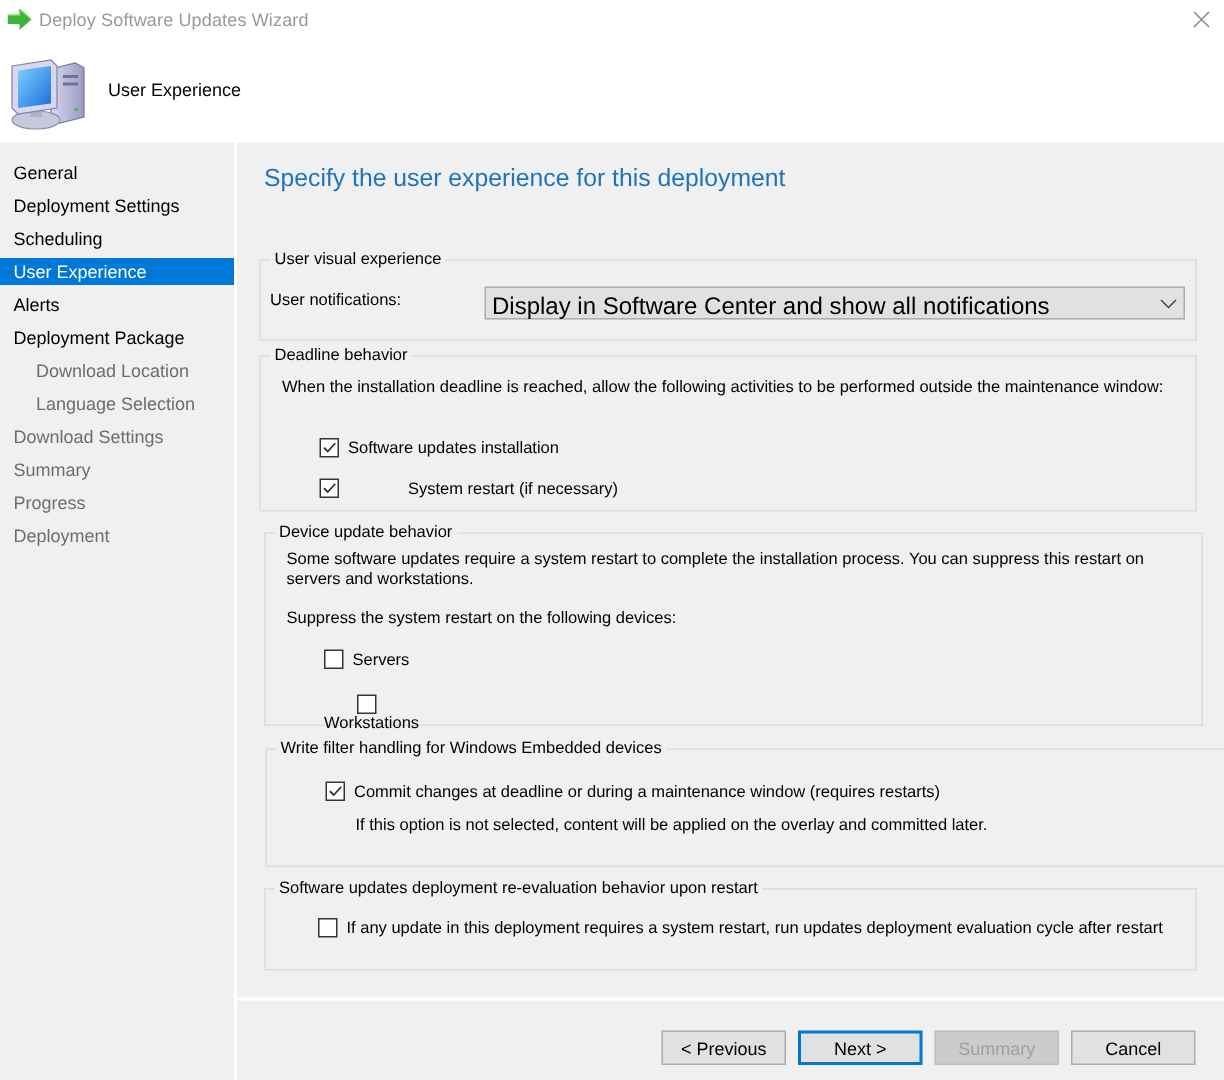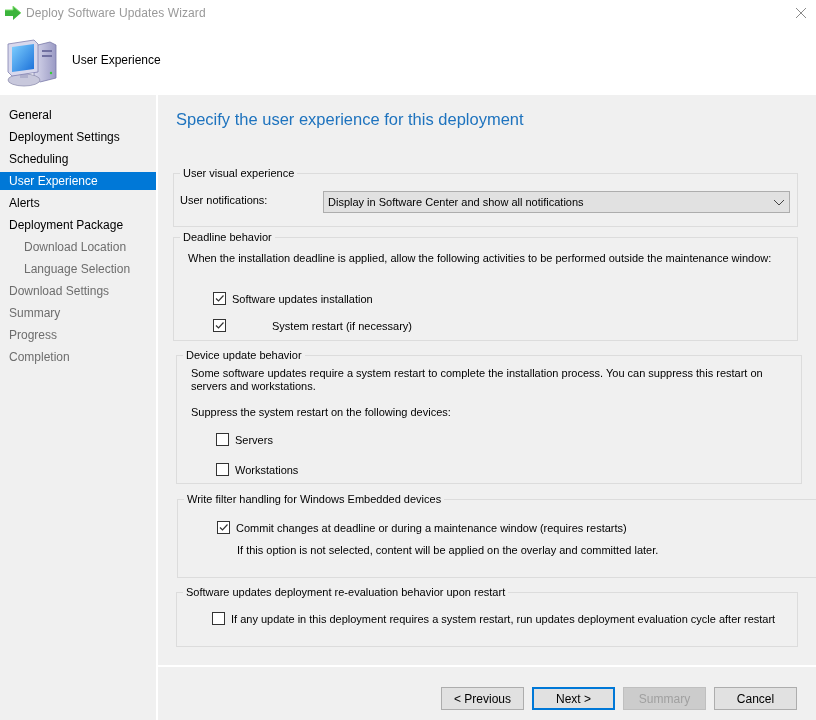--- a/index.html
+++ b/index.html
@@ -27,21 +27,21 @@
   .group { position: absolute; border: 1px solid #dcdcdc; }
   .group .legend { position: absolute; top: -8px; left: 6px; background: #f0f0f0; padding: 0 3px; font-size: 11px; line-height: 14px; color: #000; white-space: nowrap; }
   .txt { position: absolute; font-size: 11px; line-height: 13px; color: #000; white-space: nowrap; }
   .txt.wrap { white-space: normal; }
 
   .cb { position: absolute; display: flex; align-items: center; cursor: pointer; }
   .cb .box { width: 13px; height: 13px; border: 1px solid #333; background: #fff; display: flex; align-items: center; justify-content: center; margin-right: 6px; }
   .cb .lbl { font-size: 11px; color: #000; white-space: nowrap; }
 
   .combo { position: absolute; height: 22px; background: #e1e1e1; border: 1px solid #adadad; cursor: pointer; }
-  .combo .val { position: absolute; left: 4px; top: 4px; font-size: 11px; color: #000; white-space: nowrap; }
+  .combo .val { position: absolute; left: 4px; top: 4px; font-size: 16px; color: #000; white-space: nowrap; }
   .combo .arrow { position: absolute; right: 4px; top: 5px; width: 12px; height: 10px; }
 
   .footer { position: absolute; left: 158px; top: 665px; width: 658px; height: 55px; background: #f0f0f0; border-top: 2px solid #fff; }
   .btn { position: absolute; top: 20px; width: 83px; height: 23px; background: #e1e1e1; border: 1px solid #adadad; font-size: 12px; color: #000; display: flex; align-items: center; justify-content: center; cursor: pointer; }
   .btn.primary { border: 2px solid #0078d7; }
   .btn.disabled { background: #cccccc; border-color: #bfbfbf; color: #a0a0a0; }
 
   .divider-v { position: absolute; left: 156px; top: 95px; width: 2px; height: 625px; background: #fff; }
 </style>
 </head>
@@ -89,42 +89,42 @@
   <div class="item" style="top:33px">Deployment Settings</div>
   <div class="item" style="top:55px">Scheduling</div>
   <div class="item active" style="top:77px">User Experience</div>
   <div class="item" style="top:99px">Alerts</div>
   <div class="item" style="top:121px">Deployment Package</div>
   <div class="item sub disabled" style="top:143px">Download Location</div>
   <div class="item sub disabled" style="top:165px">Language Selection</div>
   <div class="item disabled" style="top:187px">Download Settings</div>
   <div class="item disabled" style="top:209px">Summary</div>
   <div class="item disabled" style="top:231px">Progress</div>
-  <div class="item disabled" style="top:253px">Completion</div>
+  <div class="item disabled" style="top:253px">Deployment</div>
 </div>
 
 <div class="divider-v"></div>
 
 <div class="content">
   <div class="heading">Specify the user experience for this deployment</div>
 
   <div class="group" style="left:15px; top:78px; width:625px; height:54px;">
     <span class="legend">User visual experience</span>
     <span class="txt" style="left:6px; top:20px;">User notifications:</span>
     <div class="combo" style="left:149px; top:17px; width:467px;">
       <span class="val">Display in Software Center and show all notifications</span>
       <svg class="arrow" viewBox="0 0 12 10">
         <path d="M1 3 L6 8 L11 3" fill="none" stroke="#444" stroke-width="1"></path>
       </svg>
     </div>
   </div>
 
   <div class="group" style="left:15px; top:142px; width:625px; height:104px;">
     <span class="legend">Deadline behavior</span>
-    <span class="txt" style="left:14px; top:14px;">When the installation deadline is applied, allow the following activities to be performed outside the maintenance window:</span>
+    <span class="txt" style="left:14px; top:14px;">When the installation deadline is reached, allow the following activities to be performed outside the maintenance window:</span>
     <div class="cb" style="left:39px; top:54px;">
       <span class="box">
         <svg width="11" height="11" viewBox="0 0 11 11">
             <path d="M2 5.5 L4.5 8 L9.5 2.5" fill="none" stroke="#333" stroke-width="1.2"></path>
           </svg>
       </span>
       <span class="lbl">Software updates installation</span>
     </div>
     <div class="cb" style="left:39px; top:81px;gap:40px;">
       <span class="box">
@@ -137,21 +137,21 @@
   </div>
 
   <div class="group" style="left:18px; top:260px; width:626px; height:129px;">
     <span class="legend">Device update behavior</span>
     <span class="txt wrap" style="left:14px; top:11px; width:600px;">Some software updates require a system restart to complete the installation process. You can suppress this restart on servers and workstations.</span>
     <span class="txt" style="left:14px; top:50px;">Suppress the system restart on the following devices:</span>
     <div class="cb" style="left:39px; top:77px;">
       <span class="box"></span>
       <span class="lbl">Servers</span>
     </div>
-    <div class="cb" style="left:39px; top:107px;">
+    <div class="cb" style="left:39px; top:107px;flex-direction:column;">
       <span class="box"></span>
       <span class="lbl">Workstations</span>
     </div>
   </div>
 
   <div class="group" style="left:19px; top:404px; width:746px; height:79px;">
     <span class="legend">Write filter handling for Windows Embedded devices</span>
     <div class="cb" style="left:39px; top:21px;">
       <span class="box">
         <svg width="11" height="11" viewBox="0 0 11 11">

